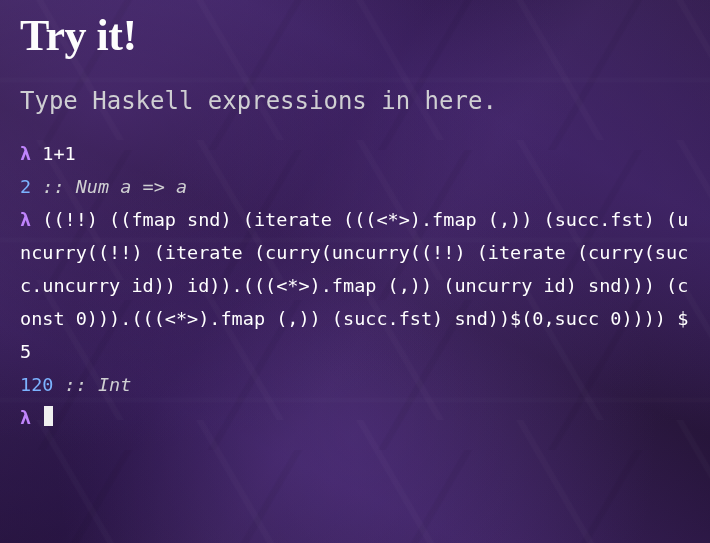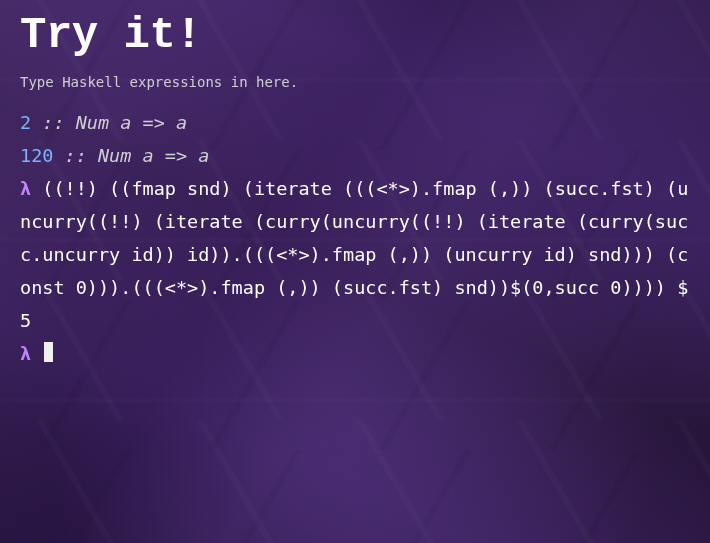--- a/index.html
+++ b/index.html
@@ -43,31 +43,31 @@
       linear-gradient(0deg, transparent 48%, rgba(255,255,255,0.02) 49%, rgba(255,255,255,0.02) 51%, transparent 52%);
     background-size: 160px 140px, 170px 150px, 180px 160px;
     opacity: 0.7;
   }
   .content {
     position: relative;
     z-index: 2;
     padding: 10px 20px 0 20px;
   }
   h1 {
-    font-family: Liberation Mono, monospace;
+    font-family: Liberation Serif, serif;
     font-weight: 800;
     font-size: 44px;
-    margin: 0 0 14px 0;
+    margin: 0 0 26px 0;
     color: #fdfdfd;
     letter-spacing: -0.5px;
   }
   .intro {
-    font-size: 14px;
+    font-size: 24px;
     color: #cfcfd2;
-    margin-bottom: 16px;
+    margin-bottom: 22px;
   }
   .repl {
     font-size: 18.5px;
     line-height: 33px;
   }
   .line {
     white-space: pre-wrap;
     word-break: break-all;
   }
   .lambda {
@@ -96,21 +96,22 @@
 </head>
 <body>
 
 <div class="bg"></div>
 
 <div class="content">
   <h1>Try it!</h1>
   <div class="intro">Type Haskell expressions in here.</div>
 
   <div class="repl">
+    <div class="line"><span class="lambda">λ</span> <span class="input">1+1</span></div>
     <div class="line"><span class="num">2</span><span class="type"> :: Num a =&gt; a</span></div>
 
-    <div class="line"><span class="num">120</span><span class="type"> :: Num a =&gt; a</span></div>
 
     <div class="line"><span class="lambda">λ</span> <span class="input">((!!) ((fmap snd) (iterate (((&lt;*&gt;).fmap (,)) (succ.fst) (uncurry((!!) (iterate (curry(uncurry((!!) (iterate (curry(succ.uncurry id)) id)).(((&lt;*&gt;).fmap (,)) (uncurry id) snd))) (const 0))).(((&lt;*&gt;).fmap (,)) (succ.fst) snd))$(0,succ 0)))) $ 5</span></div>
+    <div class="line"><span class="num">120</span><span class="type"> :: Int</span></div>
 
     <div class="line"><span class="lambda">λ</span> <span class="cursor"></span></div>
   </div>
 </div>
 
 </body></html>

